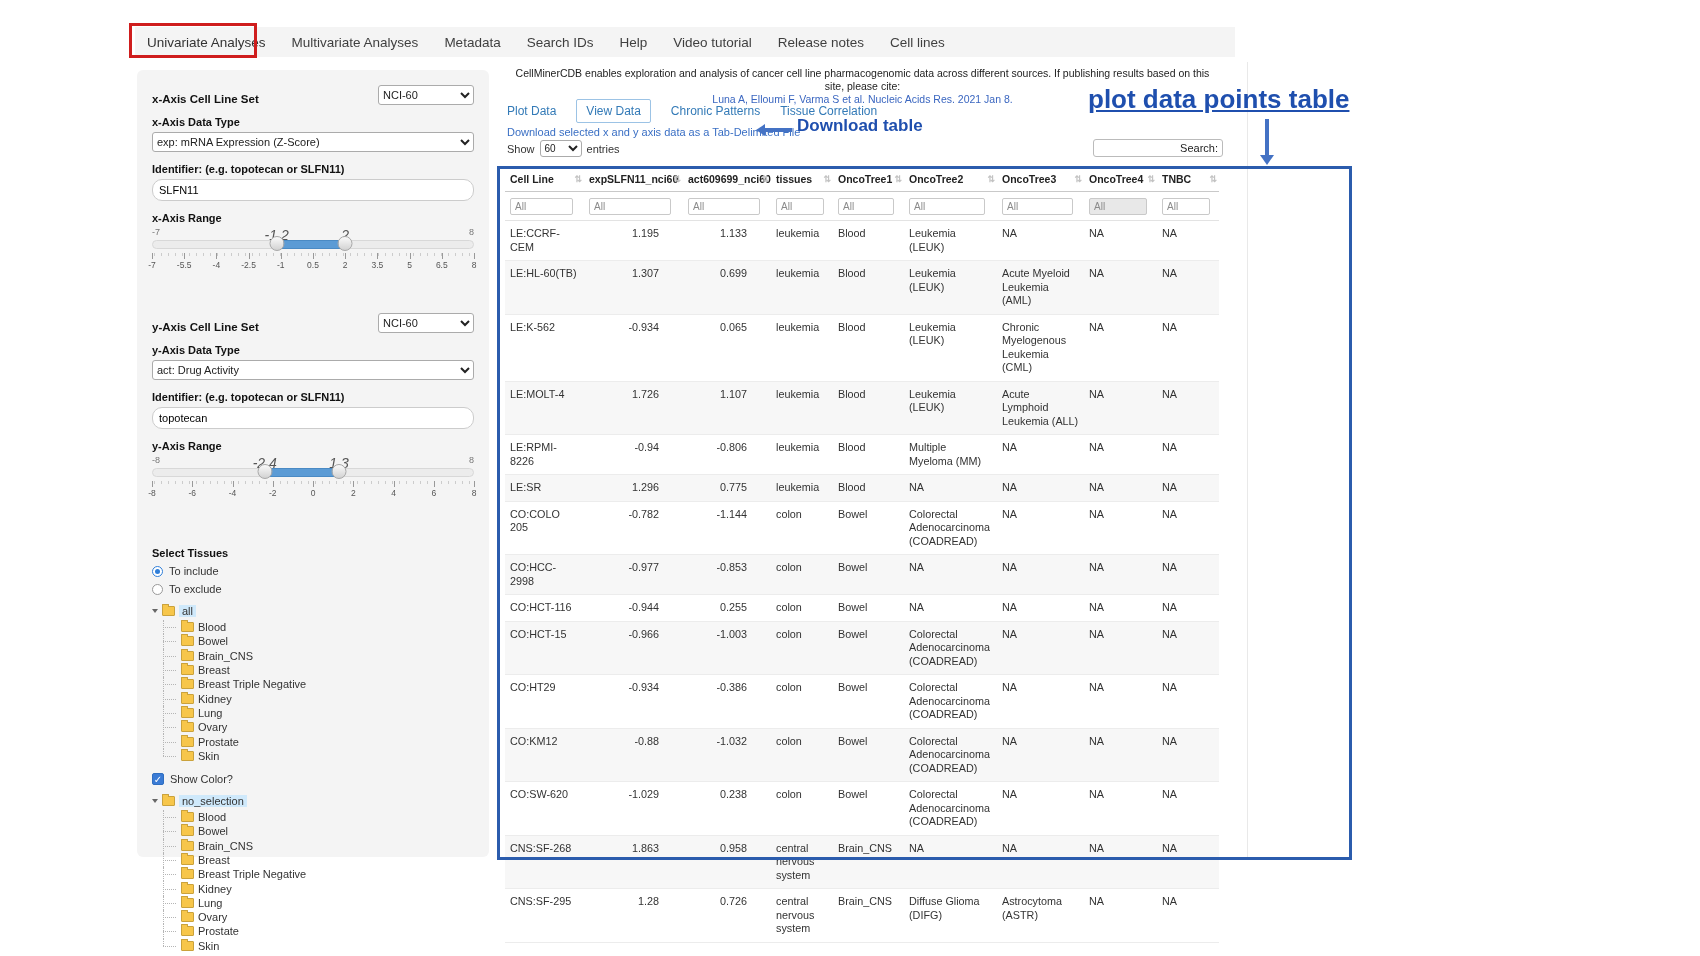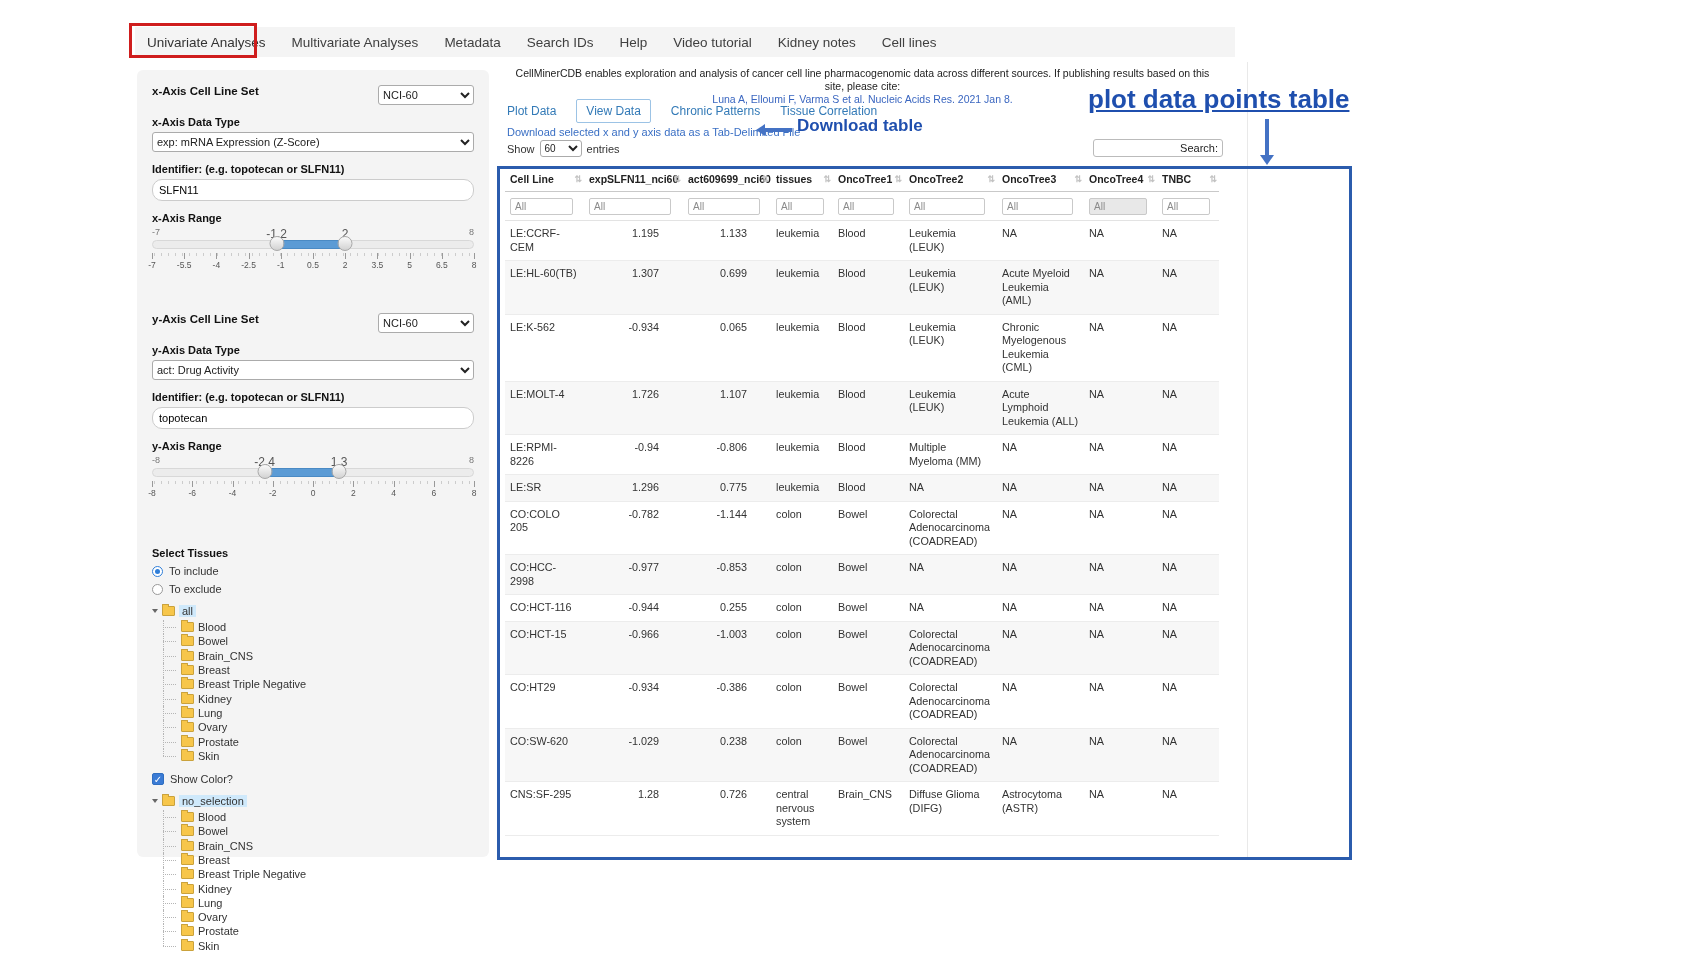--- a/index.html
+++ b/index.html
@@ -15,39 +15,39 @@
     background:#f4f4f4; display:flex; align-items:center; gap:26px; padding-left:12px;
   }
   .nav-item { font-size:13.5px; color:#3f3f3f; cursor:pointer; white-space:nowrap; }
   .nav-current { color:#333; }
 
   
   .sidebar {
     position:absolute; left:137px; top:70px; width:352px; height:787px;
     background:#f4f4f4; border-radius:6px; padding:13px 15px;
   }
-  .form-row { display:flex; align-items:flex-start; justify-content:space-between; margin-top:2px; }
+  .form-row { display:flex; align-items:flex-end; justify-content:space-between; margin-top:2px; }
   .form-label { font-size:11.5px; font-weight:bold; color:#111; }
   .section-label { font-size:11px; font-weight:bold; color:#111; margin-top:11px; }
   select {
     height:20px; font-size:11px; border:1px solid #ababab; border-radius:3px;
     background:#fff; color:#222; font-family:"Liberation Sans", sans-serif;
   }
   .small-select { width:96px; }
   .full-select { width:100%; margin-top:4px; }
   .text-input {
     width:100%; margin-top:4px; height:22px; border:1px solid #ccc; border-radius:10px;
     font-size:11px; padding:2px 6px; background:#fff; font-family:"Liberation Sans", sans-serif;
   }
 
   
   .slider { position:relative; height:52px; margin-top:3px; }
   .sl-min  { position:absolute; left:0; top:0; font-size:9px; color:#777; }
   .sl-max  { position:absolute; right:0; top:0; font-size:9px; color:#777; }
-  .sl-val  { position:absolute; top:0; transform:translateX(-50%); font-size:12px; color:#555; }
+  .sl-val  { position:absolute; top:0; transform:translateX(-50%); font-size:14px; color:#555;font-style:italic; }
   .sl-track{ position:absolute; top:13px; left:0; right:0; height:9px; background:#ececec; border:1px solid #d8d8d8; border-radius:5px; }
   .sl-fill { position:absolute; top:13px; height:9px; background:#5b9bd5; border:1px solid #4a8ac4; border-radius:2px; }
   .sl-handle{ position:absolute; top:9px; width:15px; height:15px; border-radius:50%;
     background:linear-gradient(#fafafa,#d2d2d2); border:1px solid #a8a8a8; transform:translateX(-50%); }
   .sl-minorticks{ position:absolute; top:26px; left:2px; right:2px; height:3px;
     background:repeating-linear-gradient(to right,#ccc 0 1px,transparent 1px 7px); }
   .sl-ticks{ position:absolute; top:26px; left:0; right:0; height:22px; }
   .sl-tick { position:absolute; top:0; width:1px; height:6px; background:#999; }
   .sl-ticklabel{ position:absolute; top:7px; left:0; transform:translateX(-50%); font-size:8.5px; color:#555; white-space:nowrap; }
 
@@ -126,21 +126,21 @@
 </head>
 <body>
 
 <div class="nav-bar">
     <span class="nav-item nav-current">Univariate Analyses</span>
     <span class="nav-item">Multivariate Analyses</span>
     <span class="nav-item">Metadata</span>
     <span class="nav-item">Search IDs</span>
     <span class="nav-item">Help</span>
     <span class="nav-item">Video tutorial</span>
-    <span class="nav-item">Kidney notes</span>
+    <span class="nav-item">Release notes</span>
     <span class="nav-item">Cell lines</span>
   </div>
 
 <div class="sidebar">
 
   <div class="form-row">
     <span class="form-label">x-Axis Cell Line Set</span>
     <select class="small-select">
       <option>NCI-60</option>
     </select>
@@ -544,26 +544,48 @@
         <td class="col1 num">-0.934</td>
         <td class="col2 num">-0.386</td>
         <td class="col3">colon</td>
         <td class="col4">Bowel</td>
         <td class="col5">Colorectal Adenocarcinoma (COADREAD)</td>
         <td class="col6">NA</td>
         <td class="col7">NA</td>
         <td class="col8">NA</td>
       </tr>
       <tr>
+        <td class="col0">CO:KM12</td>
+        <td class="col1 num">-0.88</td>
+        <td class="col2 num">-1.032</td>
+        <td class="col3">colon</td>
+        <td class="col4">Bowel</td>
+        <td class="col5">Colorectal Adenocarcinoma (COADREAD)</td>
+        <td class="col6">NA</td>
+        <td class="col7">NA</td>
+        <td class="col8">NA</td>
+      </tr>
+      <tr>
         <td class="col0">CO:SW-620</td>
         <td class="col1 num">-1.029</td>
         <td class="col2 num">0.238</td>
         <td class="col3">colon</td>
         <td class="col4">Bowel</td>
         <td class="col5">Colorectal Adenocarcinoma (COADREAD)</td>
+        <td class="col6">NA</td>
+        <td class="col7">NA</td>
+        <td class="col8">NA</td>
+      </tr>
+      <tr>
+        <td class="col0">CNS:SF-268</td>
+        <td class="col1 num">1.863</td>
+        <td class="col2 num">0.958</td>
+        <td class="col3">central nervous system</td>
+        <td class="col4">Brain_CNS</td>
+        <td class="col5">NA</td>
         <td class="col6">NA</td>
         <td class="col7">NA</td>
         <td class="col8">NA</td>
       </tr>
       <tr>
         <td class="col0">CNS:SF-295</td>
         <td class="col1 num">1.28</td>
         <td class="col2 num">0.726</td>
         <td class="col3">central nervous system</td>
         <td class="col4">Brain_CNS</td>

